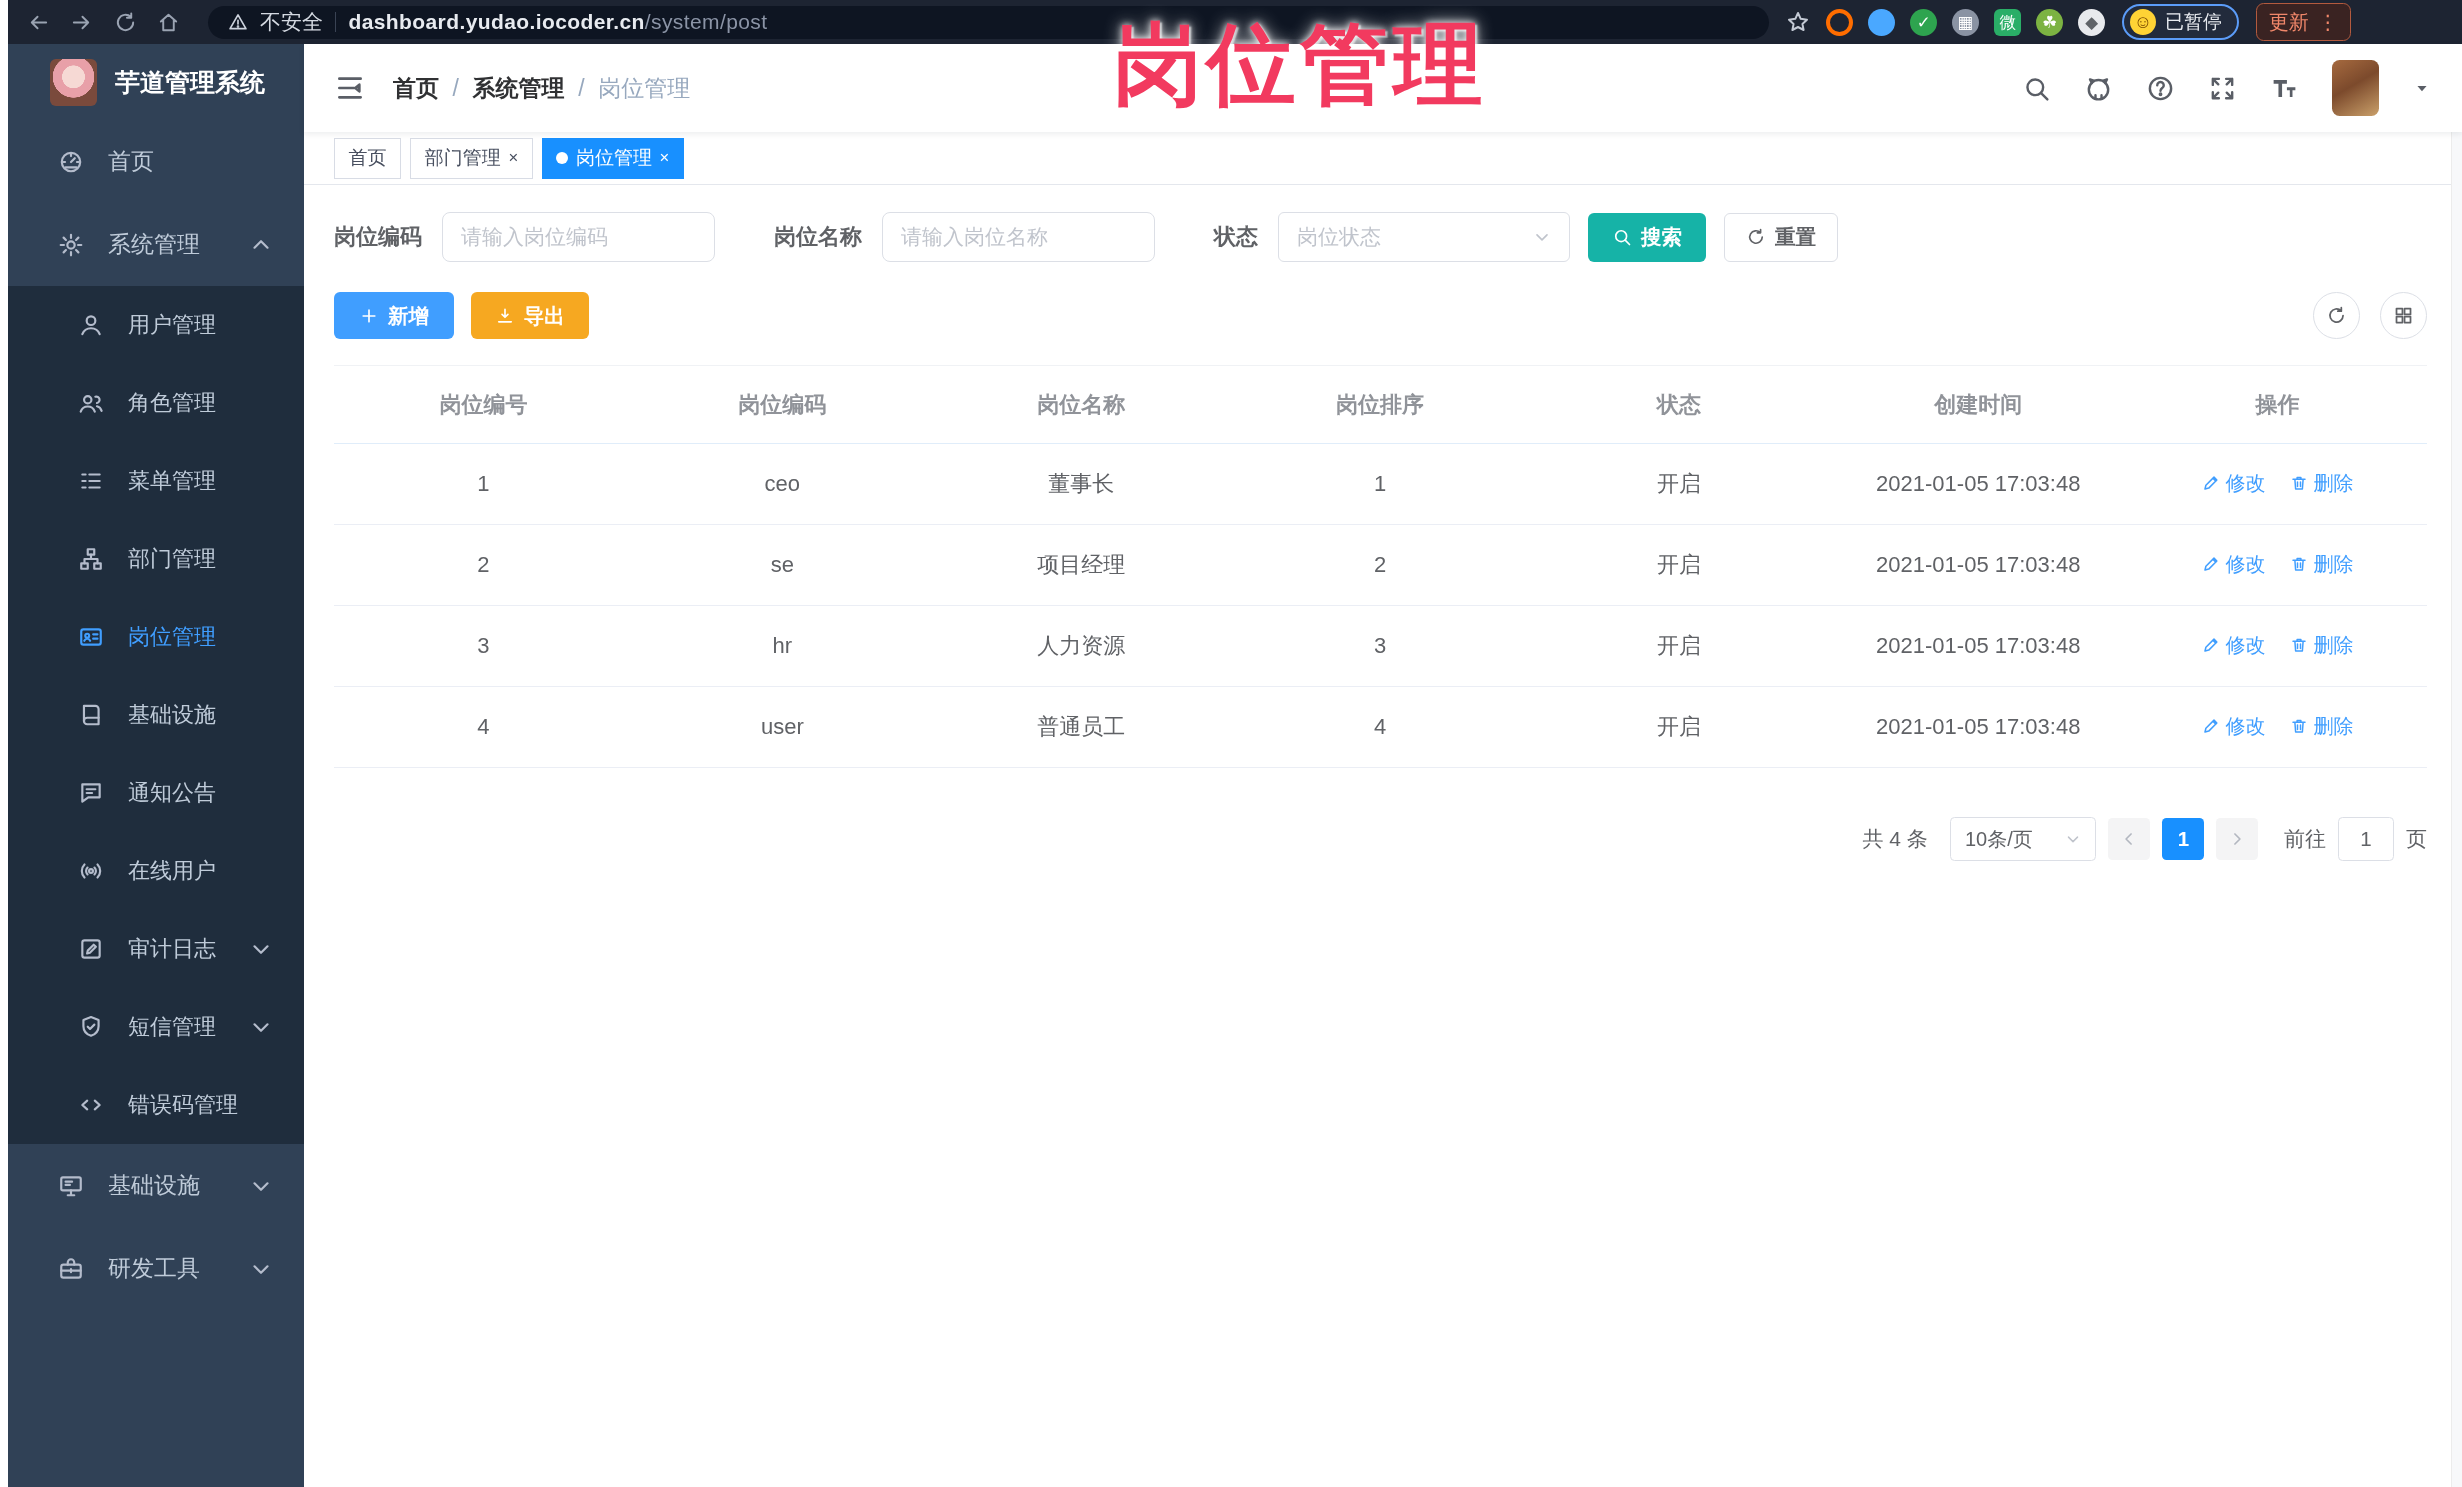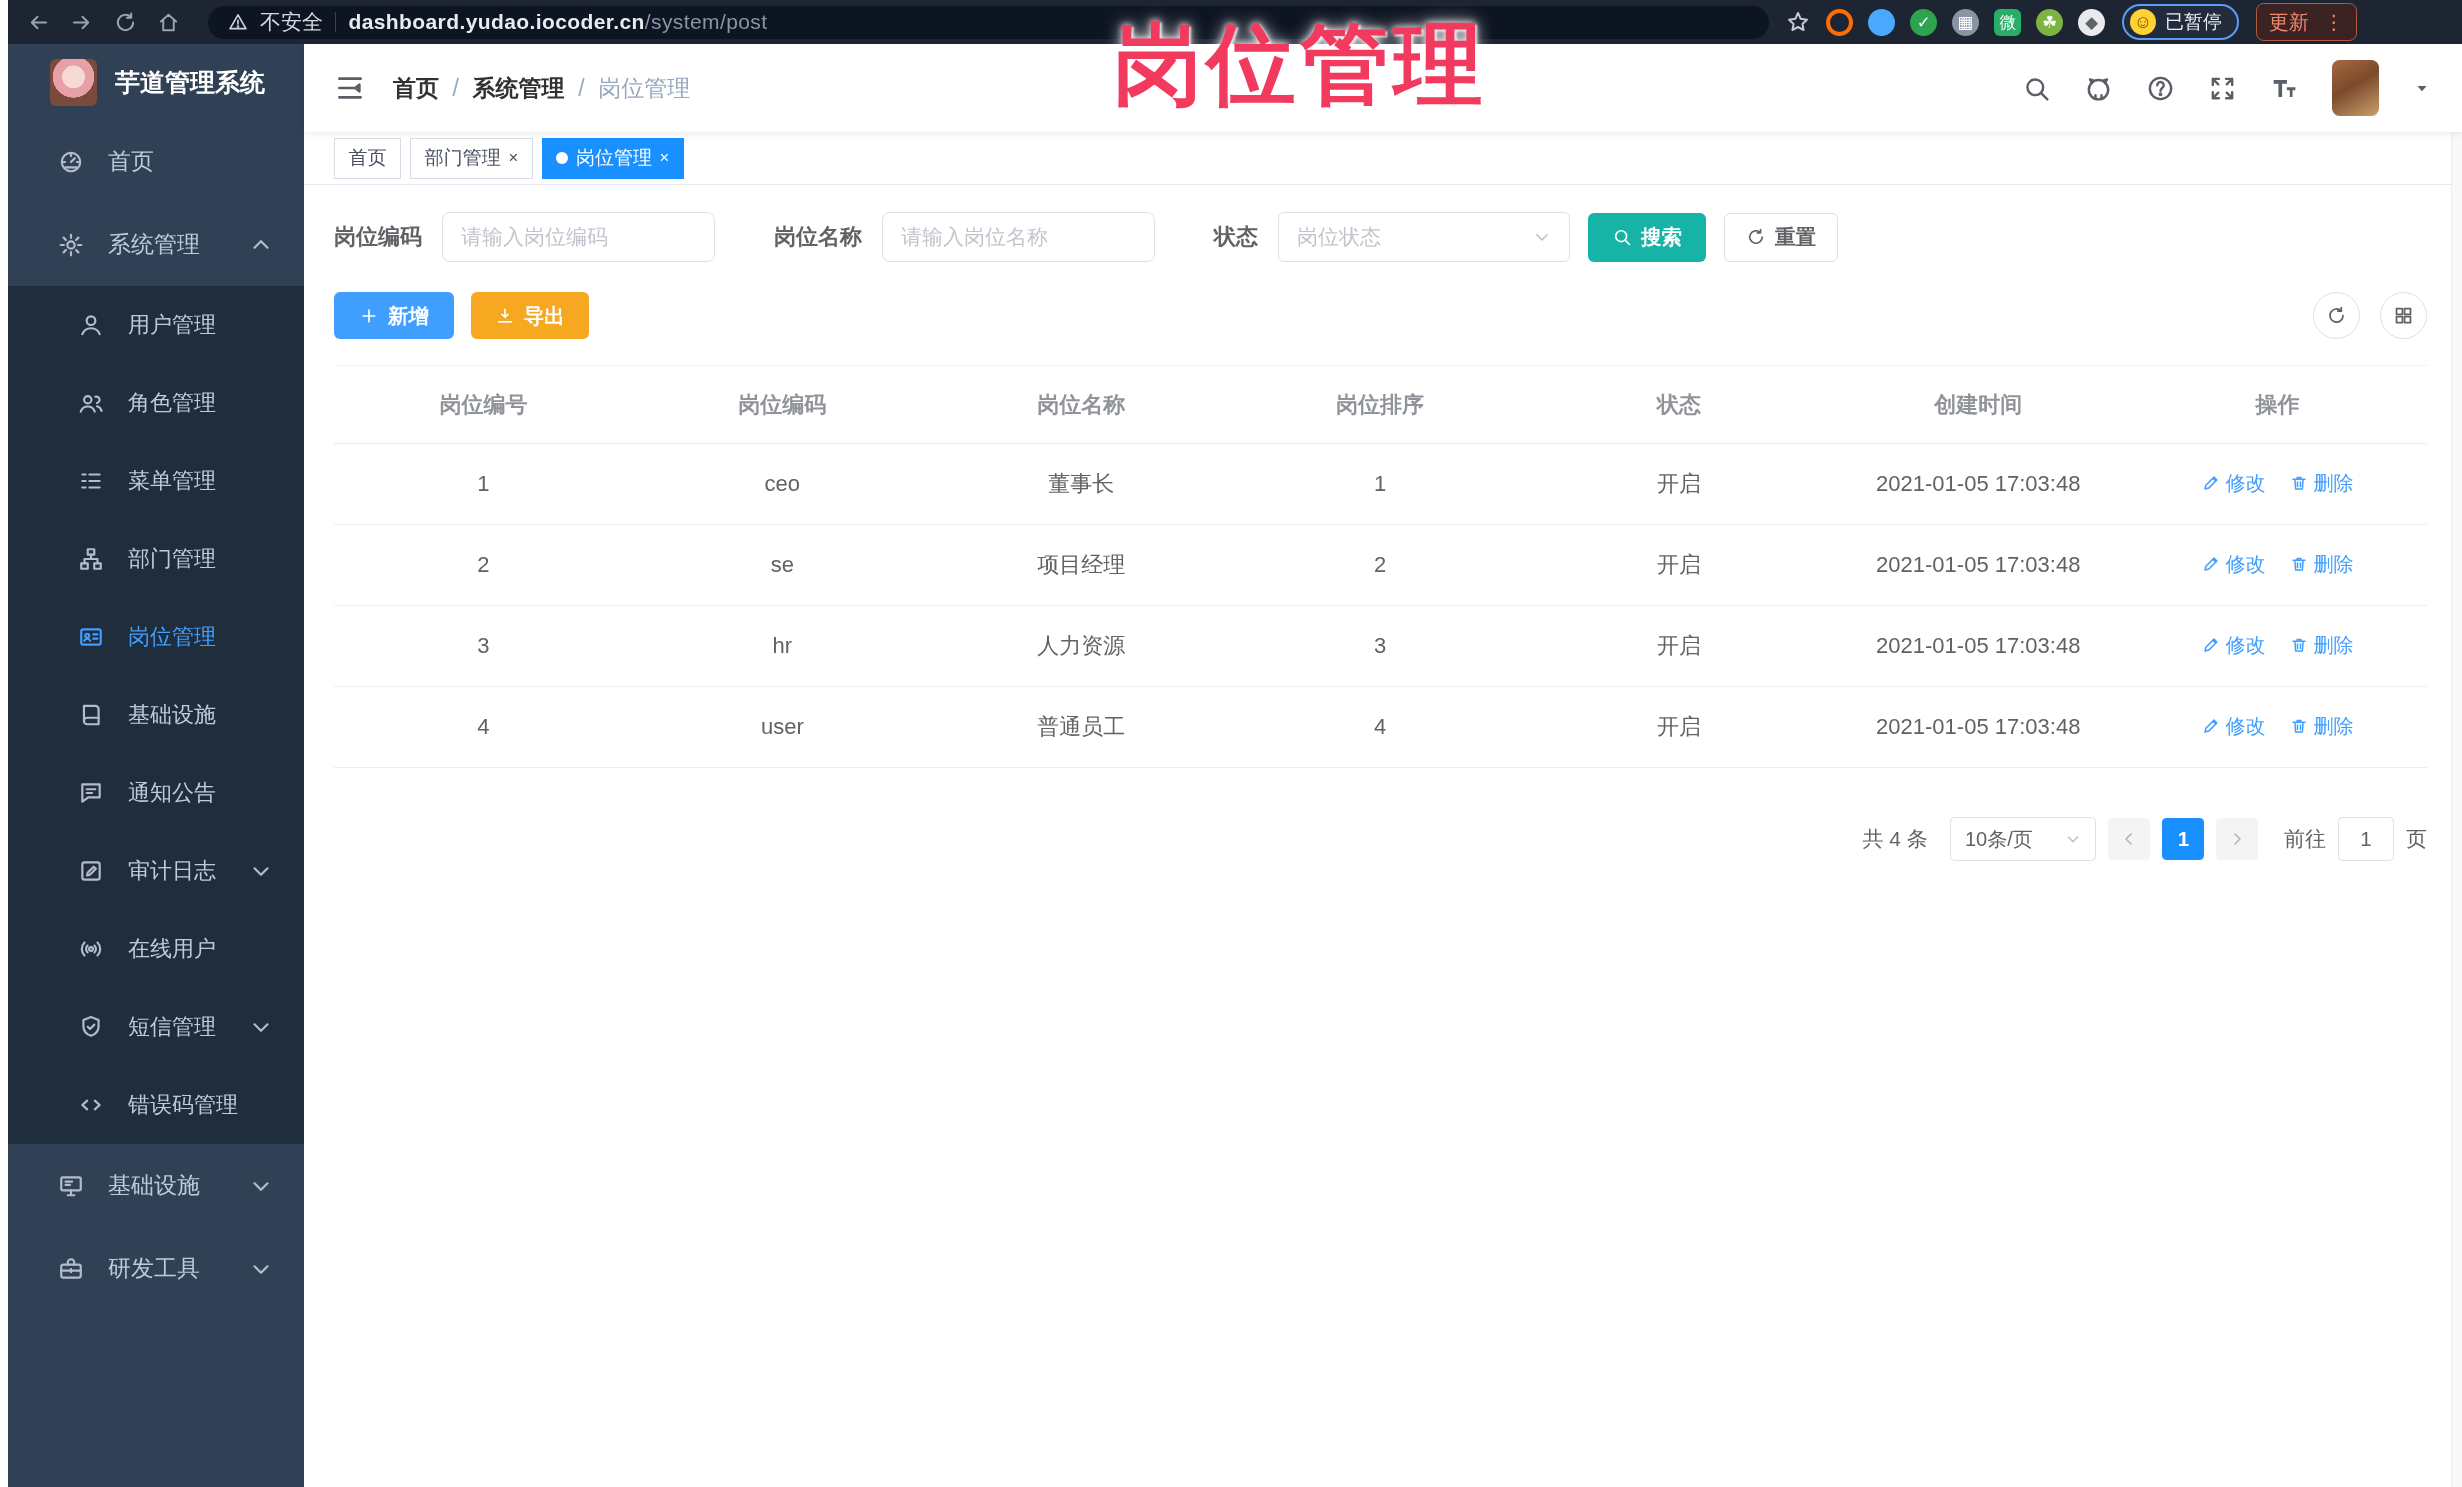--- a/index.html
+++ b/index.html
@@ -19,21 +19,21 @@
   .addr-url { font-size:21px; color:#e8ebf0; font-weight:600; letter-spacing:0.4px; }
   .addr-url .path { color:#8b94a6; font-weight:400; }
   .browser-right { display:flex; align-items:center; gap:16.7px; margin-left:6px; }
   .star { color:#c3c9d4; font-size:24px; }
   .ext { width:27px; height:27px; border-radius:50%; display:flex; align-items:center; justify-content:center; font-size:16.7px; color:#fff; }
   .ext.ring { background:transparent; border:4.5px solid #ff6d00; }
   .ext.square { border-radius:6px; }
   .paused-pill { display:flex; align-items:center; gap:9px; border:2.3px solid #5b9cf8; background:#222b3c; border-radius:757px; padding:3px 15px 3px 6px; }
   .paused-pill .smiley { width:26px; height:26px; border-radius:50%; background:#ffd335; color:#7a4b00; font-size:18px; display:flex; align-items:center; justify-content:center; }
   .paused-pill .txt { color:#e8ebf0; font-size:19px; }
-  .update-btn { display:flex; align-items:center; gap:15px; border:1.5px solid #b35a3e; background:#3a2322; border-radius:7.6px; padding:4.5px 12px; color:#f0876a; font-size:20px; }
+  .update-btn { display:flex; align-items:center; gap:9px; border:1.5px solid #b35a3e; background:#3a2322; border-radius:7.6px; padding:4.5px 12px; color:#f0876a; font-size:20px; }
   .update-btn .dots { color:#f0876a; font-size:20px; }
 
   
   .app { display:flex; height:1444px; }
   .sidebar { width:296px; background:#304156; flex:none; display:flex; flex-direction:column; }
   .logo-row { height:76px; display:flex; align-items:center; gap:18px; padding:0 0 0 42px; }
   .logo-img { width:47px; height:47px; border-radius:6px; background:
       radial-gradient(circle at 50% 38%, #f6d9d4 0 30%, #e8a0a8 31% 55%, #7a4a3c 56% 100%); }
   .logo-title { color:#fff; font-size:25px; font-weight:700; }
   .menu-item { height:83px; display:flex; align-items:center; gap:24px; padding:0 30px 0 50px; color:#bfcbd9; font-size:23px; cursor:pointer; position:relative; }
@@ -267,39 +267,39 @@
               <svg viewBox="0 0 24 24" fill="none" stroke="currentColor" stroke-width="2" stroke-linecap="round" stroke-linejoin="round">
                 <path d="M4 4h16v12H9.5L4 20z"></path>
                 <path d="M8 8.5h8M8 12h5"></path>
               </svg>
             </span>
             <span class="menu-label">通知公告</span>
           </div>
           <div class="menu-item">
             <span class="icon">
               <svg viewBox="0 0 24 24" fill="none" stroke="currentColor" stroke-width="2" stroke-linecap="round" stroke-linejoin="round">
+                <circle cx="12" cy="12" r="1.8"></circle>
+                <path d="M8.8 15.2a4.5 4.5 0 0 1 0-6.4M15.2 8.8a4.5 4.5 0 0 1 0 6.4M6 18a8.5 8.5 0 0 1 0-12M18 6a8.5 8.5 0 0 1 0 12"></path>
+              </svg>
+            </span>
+            <span class="menu-label">在线用户</span>
+          </div>
+          <div class="menu-item">
+            <span class="icon">
+              <svg viewBox="0 0 24 24" fill="none" stroke="currentColor" stroke-width="2" stroke-linecap="round" stroke-linejoin="round">
                 <rect x="4" y="4" width="16" height="16" rx="2"></rect>
                 <path d="M14.5 8l2 2-5.5 5.5-2.6.6.6-2.6z"></path>
               </svg>
             </span>
             <span class="menu-label">审计日志</span>
             <span class="icon menu-arrow">
               <svg viewBox="0 0 24 24" fill="none" stroke="currentColor" stroke-width="2" stroke-linecap="round" stroke-linejoin="round">
                 <path d="M6 9.5l6 6 6-6"></path>
               </svg>
             </span>
-          </div>
-          <div class="menu-item">
-            <span class="icon">
-              <svg viewBox="0 0 24 24" fill="none" stroke="currentColor" stroke-width="2" stroke-linecap="round" stroke-linejoin="round">
-                <circle cx="12" cy="12" r="1.8"></circle>
-                <path d="M8.8 15.2a4.5 4.5 0 0 1 0-6.4M15.2 8.8a4.5 4.5 0 0 1 0 6.4M6 18a8.5 8.5 0 0 1 0-12M18 6a8.5 8.5 0 0 1 0 12"></path>
-              </svg>
-            </span>
-            <span class="menu-label">在线用户</span>
           </div>
           <div class="menu-item">
             <span class="icon">
               <svg viewBox="0 0 24 24" fill="none" stroke="currentColor" stroke-width="2" stroke-linecap="round" stroke-linejoin="round">
                 <path d="M12 2.8l7 2.8v5.6c0 4.4-2.9 7.4-7 8.9-4.1-1.5-7-4.5-7-8.9V5.6z"></path>
                 <path d="M9 11.7l2.1 2.1 4-4"></path>
               </svg>
             </span>
             <span class="menu-label">短信管理</span>
             <span class="icon menu-arrow">

